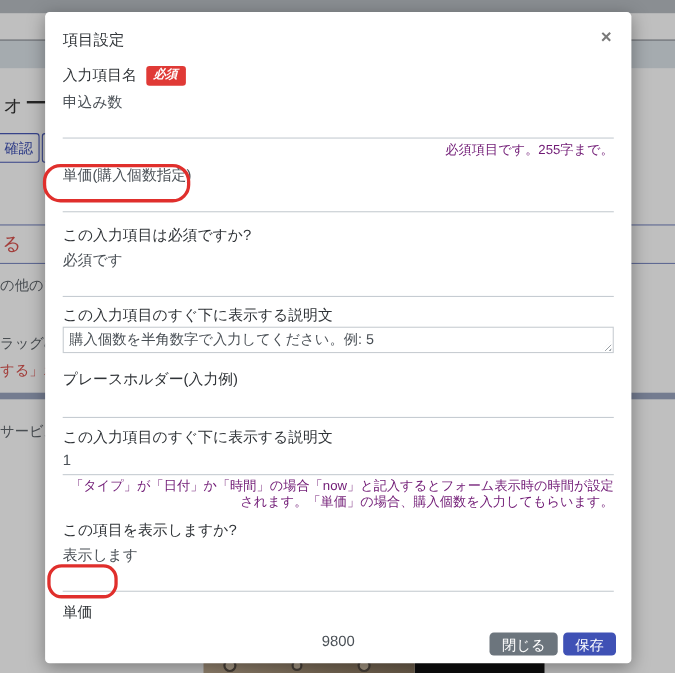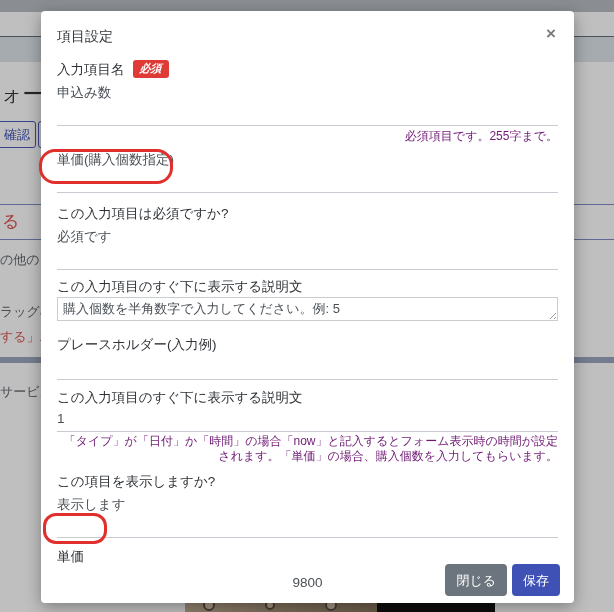--- a/index.html
+++ b/index.html
@@ -86,21 +86,21 @@
   .mt-value7  { margin-top:7px;  }
   .mt-label8  { margin-top:10px; }
   .mt-value8  { margin-top:10px;text-align:center;  }
   
   .annotation { position:absolute; border:3px solid #e02f2c; pointer-events:none; z-index:20; }
   .ann-type  { left:-2px; top:138px; width:134px; height:35px; border-radius:16px; }
   .ann-price { left:2px;  top:502px; width:64px;  height:31px; border-radius:13px; }
   
   .modal-footer { position:absolute; right:14px; bottom:7px; display:flex; gap:5px; }
   .btn { border:none; border-radius:4px; color:#fff; font-size:13px; line-height:15px;
-         padding:4px 11px; height:32px; cursor:pointer;
+         padding:4px 11px; height:21px; cursor:pointer;
          font-family:"Liberation Sans","DejaVu Sans",sans-serif; }
   .btn-close { background:#6c757d; }
   .btn-save  { background:#3f51b5; }
 </style>
 </head>
 <body>
 
 <div class="backdrop">
   <div class="bd-topband"></div>
   <div class="bd-headline"></div>

